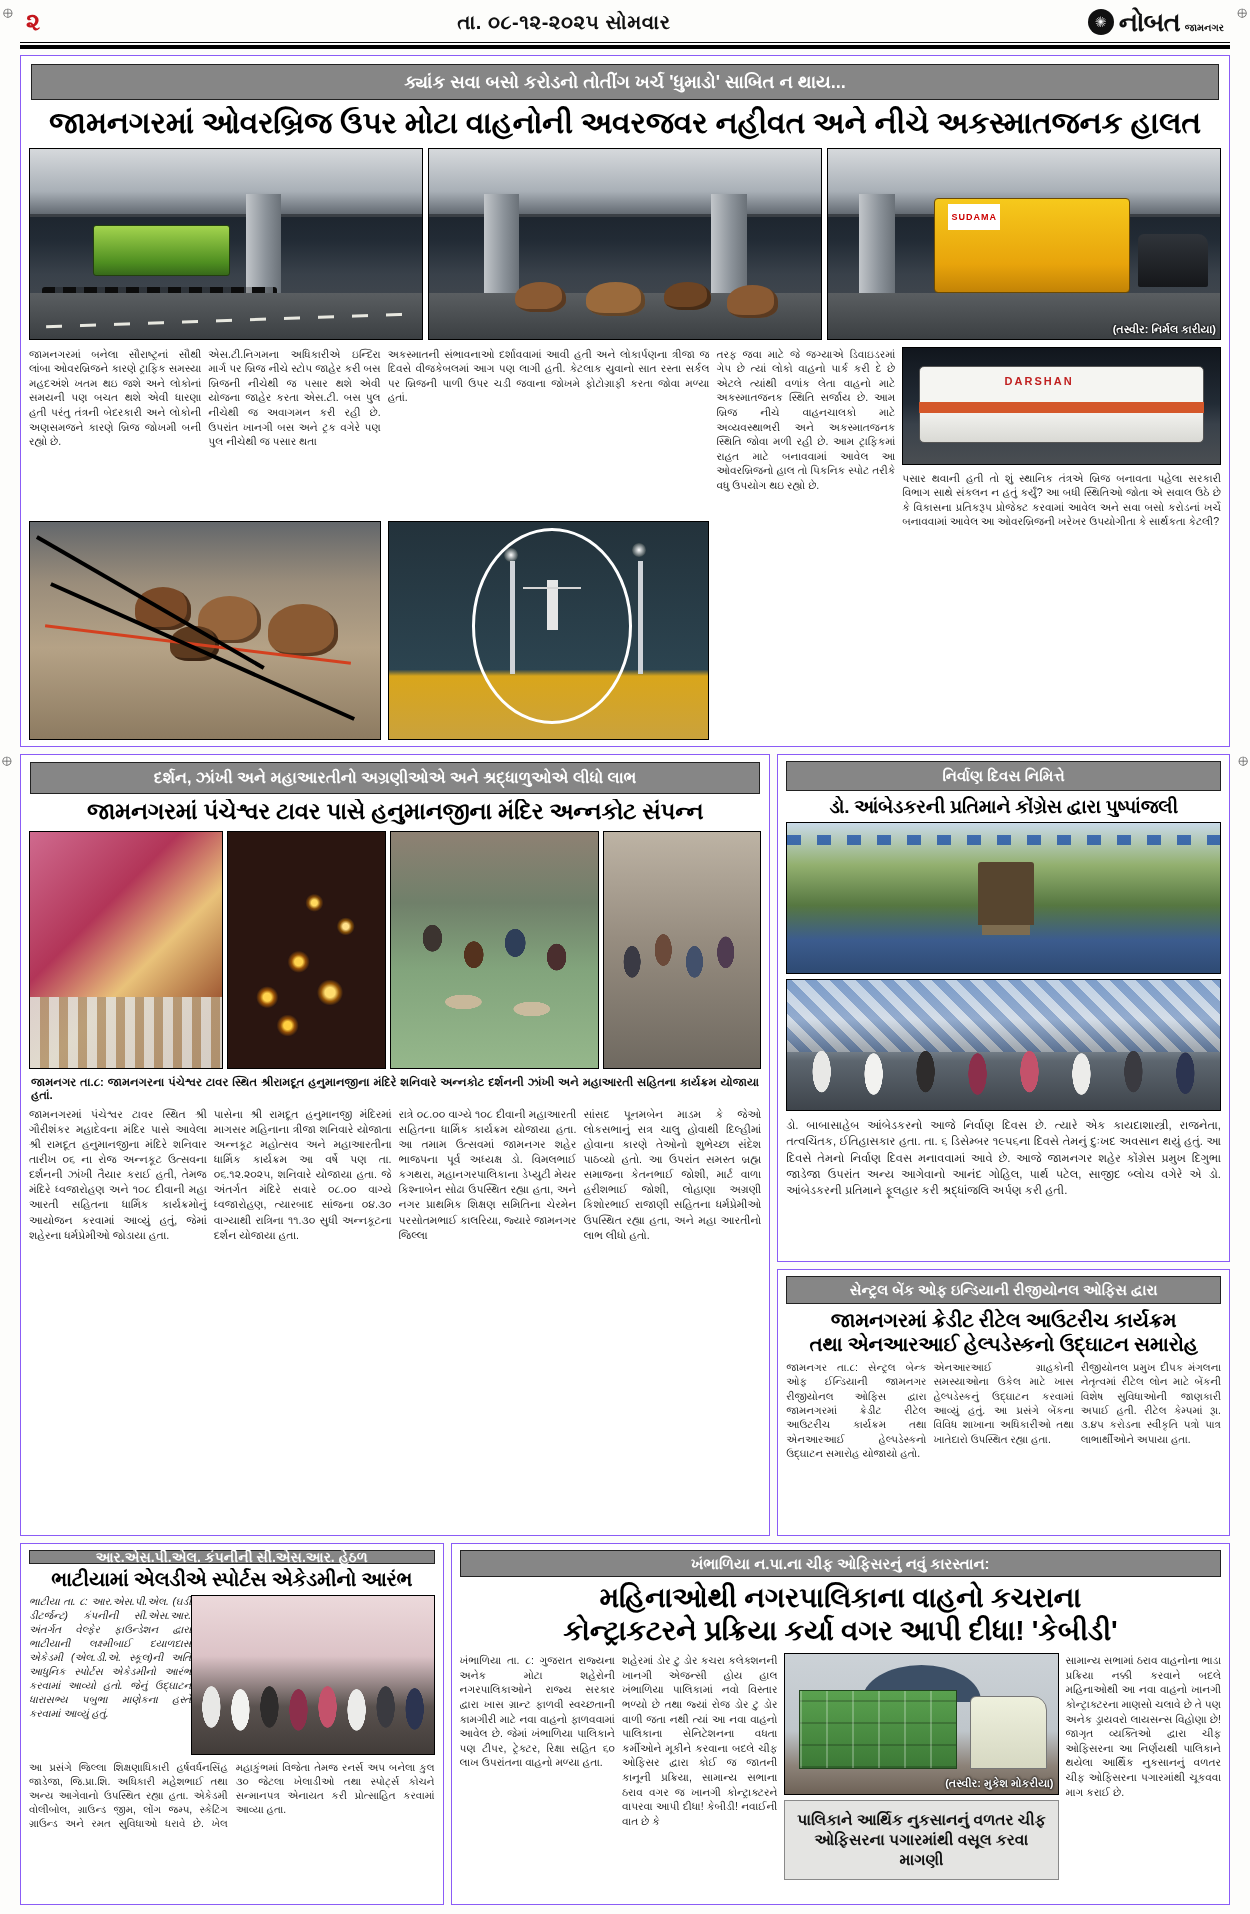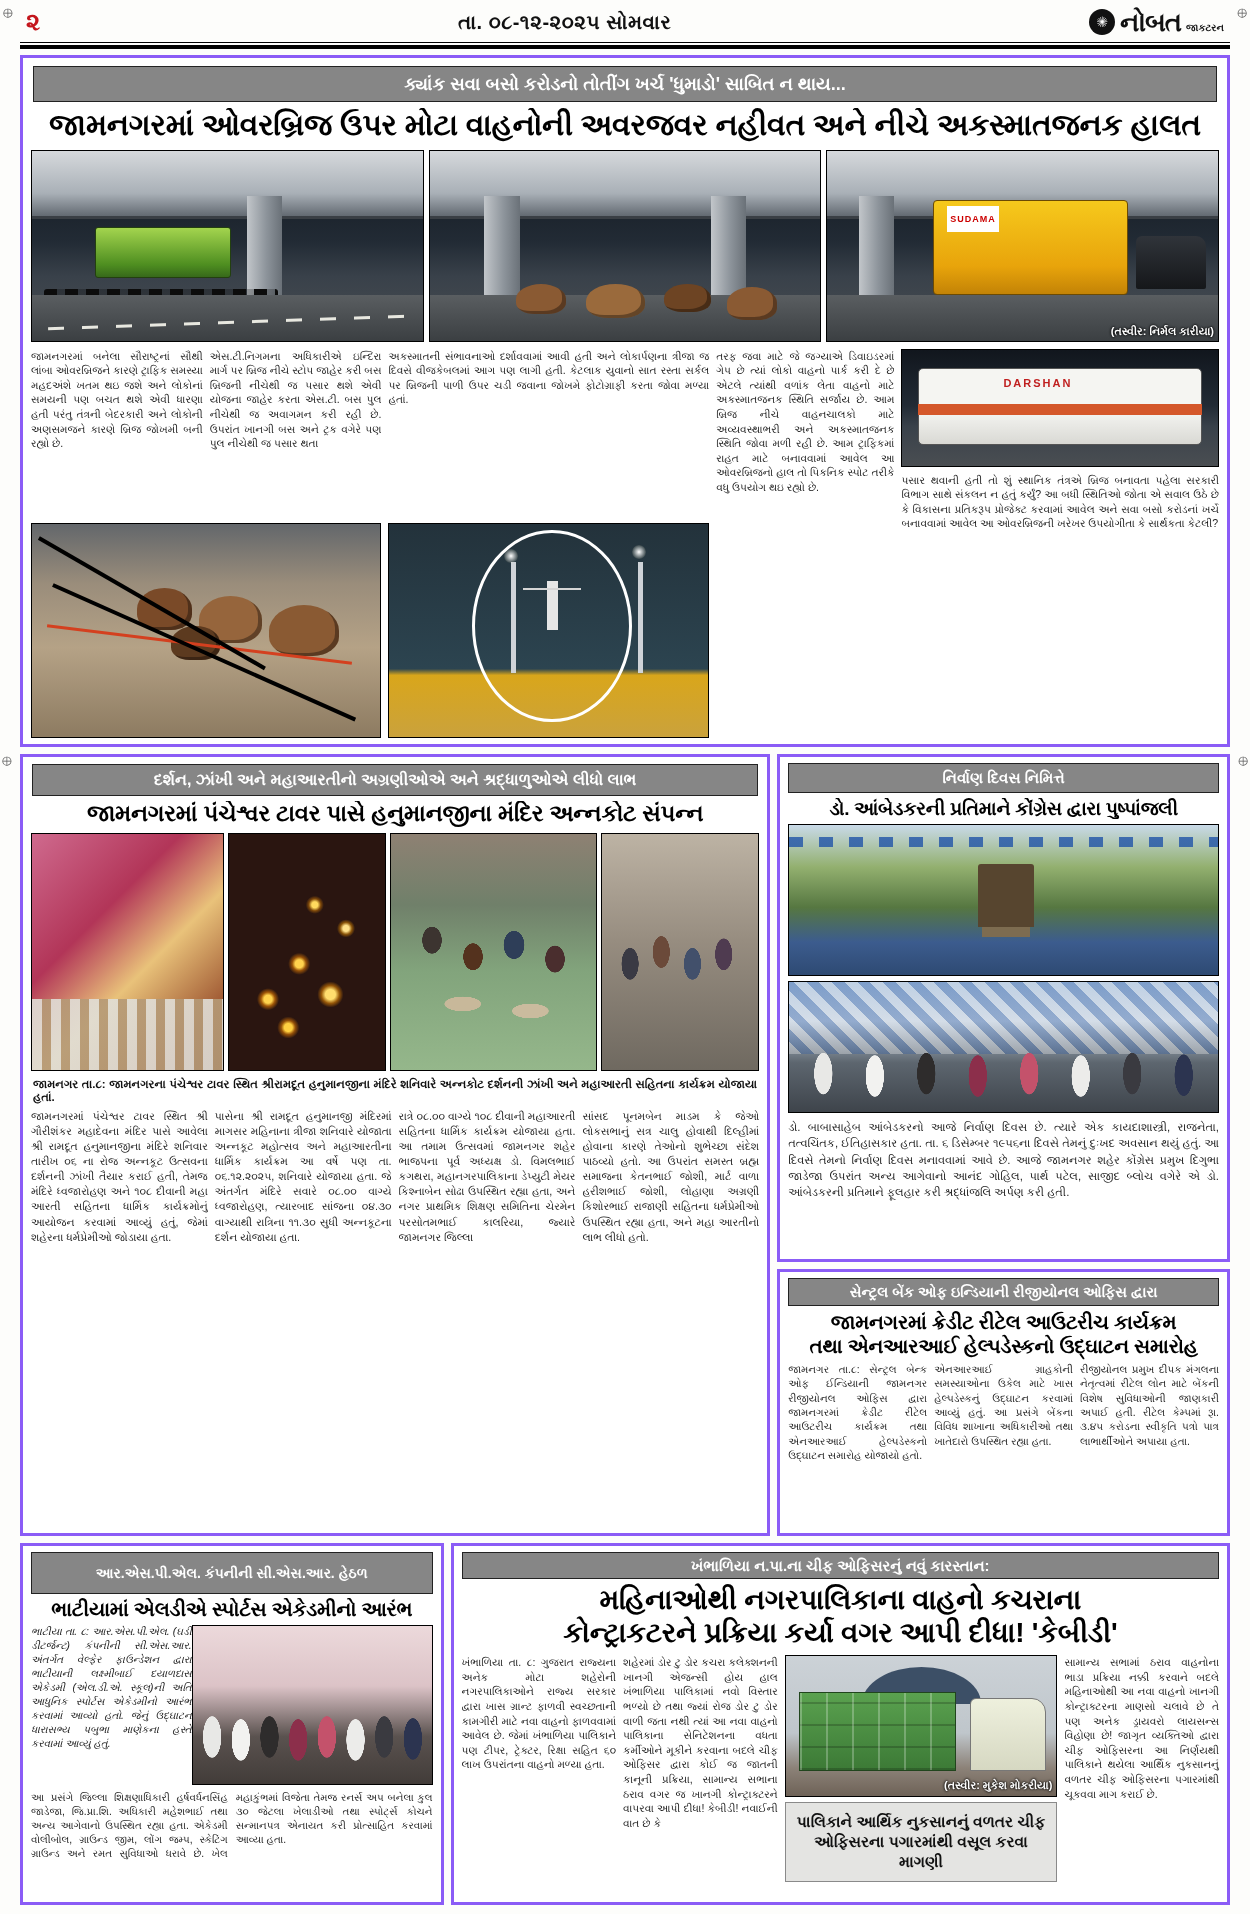--- a/index.html
+++ b/index.html
@@ -14,21 +14,21 @@
   .dateline-top { font-size:20px; font-weight:800; letter-spacing:.5px; }
   .logo { display:flex; align-items:center; gap:5px; }
   .logo-circle { width:26px; height:26px; border-radius:50%; background:#111; color:#fff; display:flex; align-items:center; justify-content:center; font-size:15px; }
   .logo-name { font-size:26px; font-weight:800; letter-spacing:-1px; }
   .logo-sub { font-size:10px; font-weight:700; align-self:flex-end; margin-bottom:4px; }
   .rules { margin:0 20px; border-top:1.5px solid #000; }
   .rules > div { height:4px; background:#000; margin-top:2px; }
   .regmark { position:absolute; color:#555; font-size:15px; line-height:1; }
 
   
-  .block { border:3px solid #8b5cf6; background:#fff; padding:6px 8px; position:relative; }
+  .block { border:1px solid #8b5cf6; background:#fff; padding:6px 8px; position:relative; }
   .gbar { background:#868686; border:1px solid #222; color:#fff; font-weight:800; text-align:center; display:flex; align-items:center; justify-content:center; }
   .hl { font-weight:800; color:#000; text-align:center; line-height:1.12; letter-spacing:-.3px; }
   .bodytxt { text-align:justify; color:#1c1c1c; overflow:hidden; }
 
   
   .ph { position:relative; border:1.5px solid #000; overflow:hidden; background:#222; flex:none; }
   .credit { position:absolute; right:4px; bottom:3px; color:#fff; font-size:11px; font-weight:700; text-shadow:0 0 3px #000,0 0 2px #000; }
   .deck { position:absolute; left:-4%; right:-4%; top:0; height:36%; background:linear-gradient(180deg,#d6d9dc,#a9b0b7 65%,#636a72); border-bottom:3px solid #3a3f45; }
   .pillar { position:absolute; top:24%; width:9%; height:52%; background:linear-gradient(90deg,#c2c6ca,#8d949b 55%,#6a7178); }
   .road { position:absolute; left:0; right:0; bottom:0; height:24%; background:linear-gradient(180deg,#5a5e61,#3b3f42); }
@@ -102,21 +102,21 @@
 
   .bank-block { flex:1; display:flex; flex-direction:column; }
   .bank-kicker { height:28px; font-size:14.5px; margin-bottom:4px; }
   .bank-hl { font-size:20px; line-height:1.2; margin-bottom:5px; }
   .bank-cols { display:flex; gap:7px; flex:1; font-size:10.4px; line-height:1.38; }
   .bank-cols .bodytxt { flex:1; }
 
   
   .row4 { display:flex; gap:7px; margin-top:7px; height:362px; }
   .rspl-block { flex:0 0 35%; display:flex; flex-direction:column; }
-  .rspl-kicker { height:42px; font-size:14px; margin-bottom:4px; }
+  .rspl-kicker { height:14px; font-size:14px; margin-bottom:4px; }
   .rspl-hl { font-size:20px; white-space:nowrap; overflow:hidden; margin-bottom:5px; }
   .rspl-main { display:flex; gap:0; height:160px;font-style:italic; }
   .rspl-main .bodytxt { flex:0 0 40%; font-size:10.3px; line-height:1.36; }
   .ph-rspl { flex:1; background:linear-gradient(180deg,#ecd9db 0%,#dcc3c7 38%,#5a524f 70%,#423c39 100%); }
   .rspl-cont { margin-top:6px; flex:1; font-size:10.3px; line-height:1.36; column-count:2; column-gap:8px; text-align:justify; overflow:hidden; }
 
   .kham-block { flex:1; display:flex; flex-direction:column; }
   .kham-kicker { height:27px; font-size:15px; margin-bottom:4px; }
   .kham-hl { font-size:28px; line-height:1.18; margin-bottom:6px; }
   .kham-body { display:flex; gap:7px; flex:1; font-size:10.6px; line-height:1.38; }
@@ -138,21 +138,21 @@
   <span class="regmark" style="right:3px;top:4px;">⊕</span>
   <span class="regmark" style="left:2px;top:752px;">⊕</span>
   <span class="regmark" style="right:2px;top:752px;">⊕</span>
 
   <div class="masthead">
     <div class="pageno">૨</div>
     <div class="dateline-top">તા. ૦૮-૧૨-૨૦૨૫ સોમવાર</div>
     <div class="logo">
       <span class="logo-circle">✺</span>
       <span class="logo-name">નોબત</span>
-      <span class="logo-sub">જાકટરન</span>
+      <span class="logo-sub">જામનગર</span>
     </div>
   </div>
   <div class="rules">
       <div></div>
     </div>
 
   <div class="content">
 
     <div class="block lead-block">
       <div class="gbar lead-kicker">ક્યાંક સવા બસો કરોડનો તોતીંગ ખર્ચ 'ધુમાડો' સાબિત ન થાય...</div>

